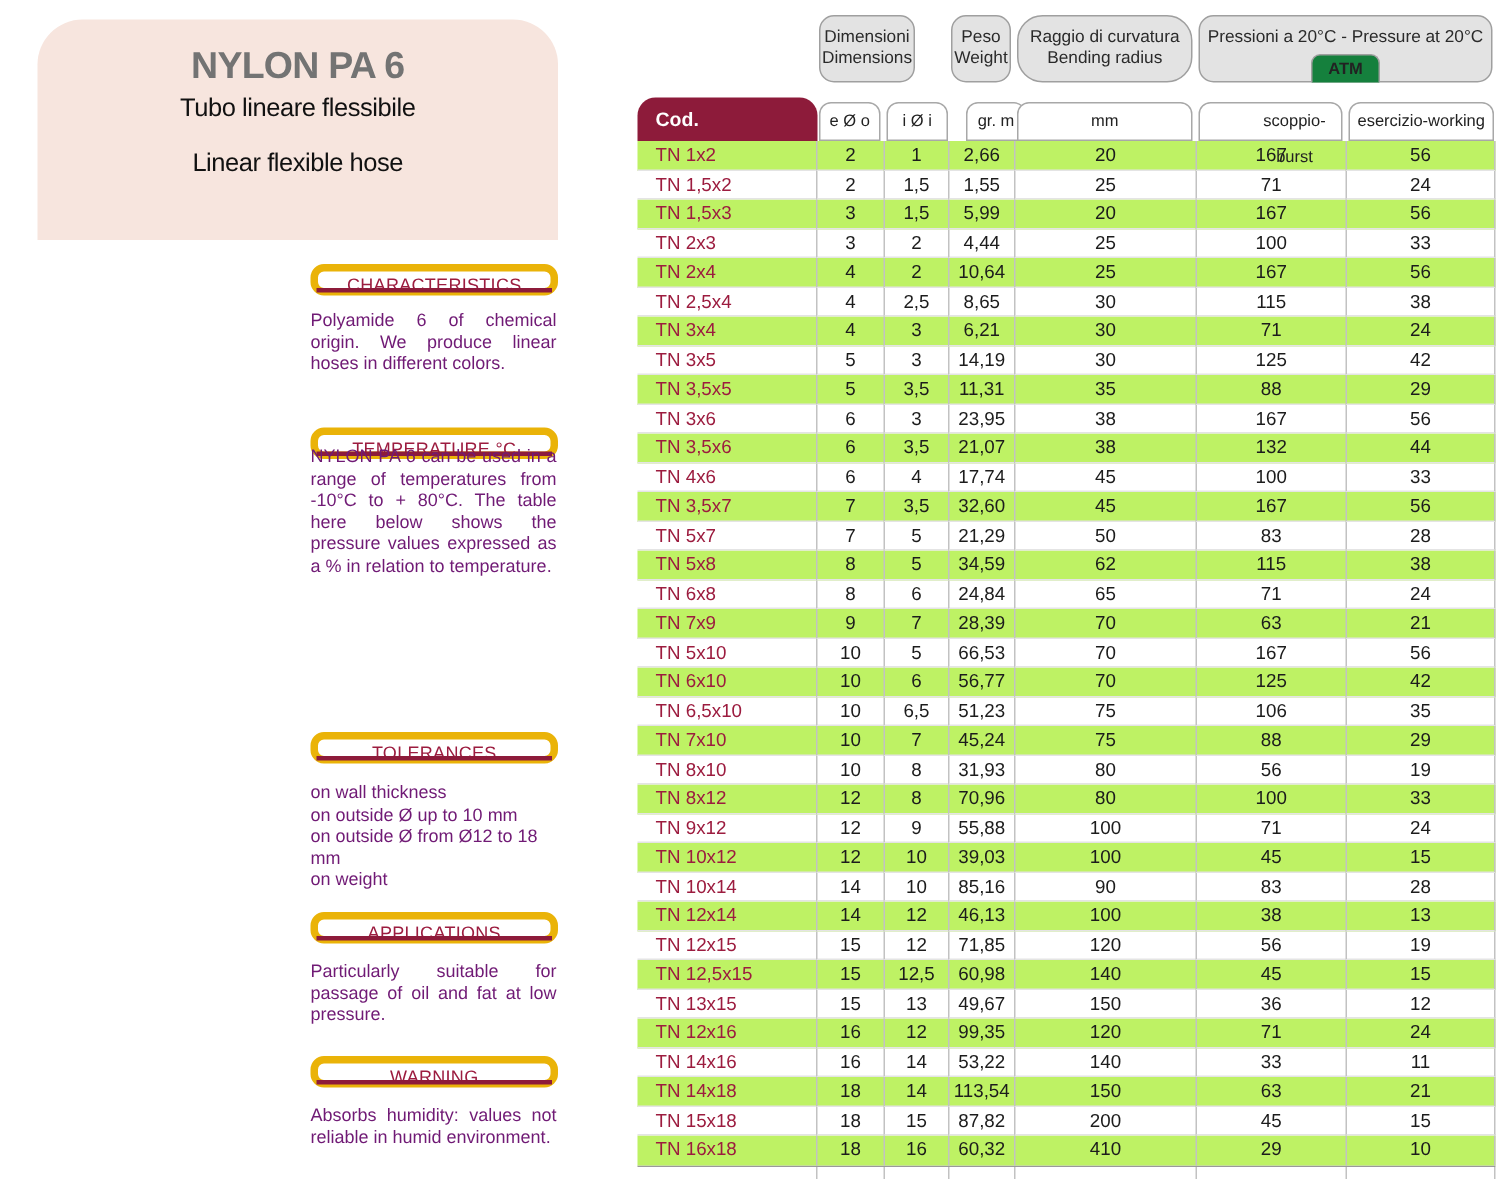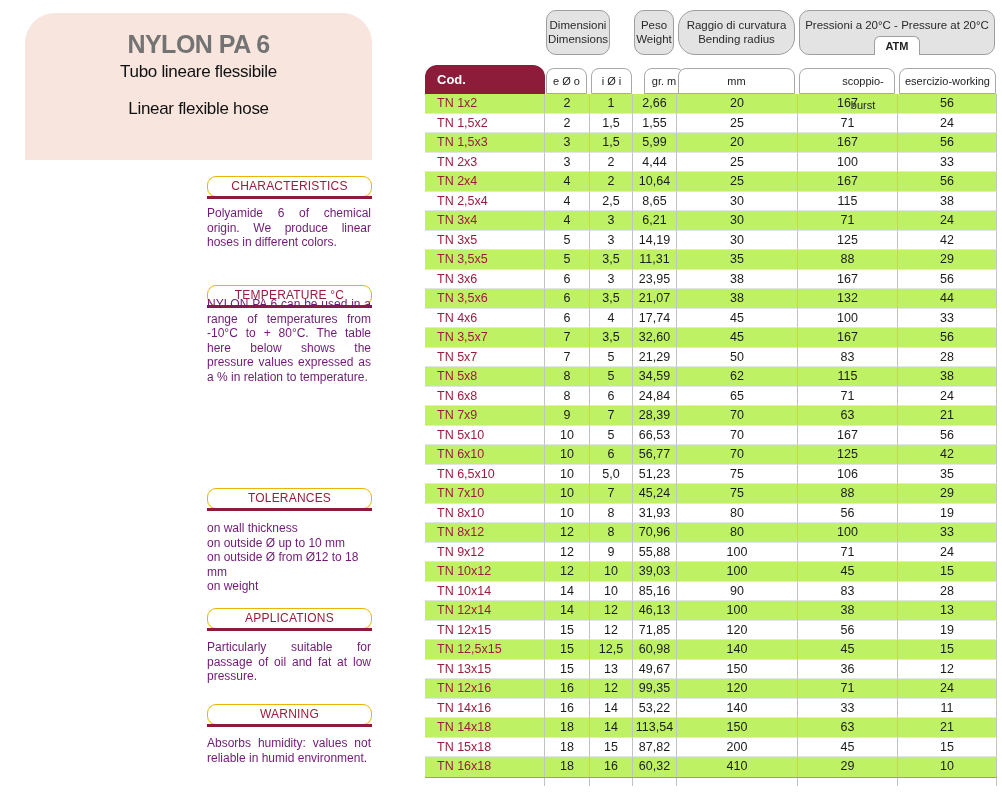--- a/index.html
+++ b/index.html
@@ -9,39 +9,39 @@
 
   
   .pink-box { position:absolute; left:25px; top:13px; width:347px; height:147px;
     background:#f7e5de; border-radius:30px 30px 0 0; text-align:center; }
   .pink-title { margin-top:17px; font-size:25px; font-weight:bold; color:#737373;
     letter-spacing:-0.5px; }
   .pink-sub-it { margin-top:3px; font-size:17px; color:#111; letter-spacing:-0.3px; }
   .pink-sub-en { margin-top:17px; font-size:17px; color:#111; letter-spacing:-0.3px; }
 
   .pill { position:absolute; left:207px; width:165px; height:21px;
-    border:1px solid #eab308; border-radius:9px; text-align:center;
+    border:5px solid #eab308; border-radius:9px; text-align:center;
     line-height:19px; font-size:12px; color:#9c1c3f; letter-spacing:0.2px; background:#fff; }
   .pill::after { content:""; position:absolute; left:-1px; right:-1px; bottom:-3px;
     height:3px; background:#8d1b3a; }
   .sec-body { position:absolute; left:207px; width:164px; font-size:12px;
     line-height:14.6px; color:#701a75; text-align:justify; }
   .sec-lines { text-align:left; }
 
   
   .table-wrap { position:absolute; left:425px; top:10px; width:572px; }
 
   .group-row { position:relative; height:45px; }
   .gbox { position:absolute; top:0; height:45px; background:#e3e3e3;
     border:1px solid #9f9f9f; border-radius:10px; display:flex; flex-direction:column;
     justify-content:center; text-align:center; font-size:11.5px; line-height:13.5px;
     color:#2a2a2a; }
   .gbox.pressure { justify-content:flex-start; padding-top:8px; }
   .atm-tab { position:absolute; bottom:-1px; left:50%; transform:translateX(-50%);
-    width:46px; height:19px; background:#ffffff; border:1px solid #9f9f9f; border-bottom:none;
+    width:46px; height:19px; background:#15803d; border:1px solid #9f9f9f; border-bottom:none;
     border-radius:6px 6px 0 0; text-align:center; line-height:18px; font-size:11px;
     font-weight:bold; color:#222; }
 
   .subhead-row { position:relative; height:39px; }
   .cod-box { position:absolute; left:0; bottom:0; width:120px; height:29px;
     background:#8d1b3a; border-radius:12px 12px 0 0; color:#fff; font-weight:bold;
     font-size:13px; line-height:29px; padding-left:12px; }
   .shcell { position:absolute; bottom:0; height:26px; background:#fff;
     border:1px solid #a8a8a8; border-radius:8px 8px 0 0; text-align:center;
     font-size:11px; line-height:24px; color:#222; }
@@ -293,21 +293,21 @@
           <div class="cell c1">10</div>
           <div class="cell c2">6</div>
           <div class="cell c3">56,77</div>
           <div class="cell c4">70</div>
           <div class="cell c5">125</div>
           <div class="cell c6">42</div>
         </div>
         <div class="row">
           <div class="cell c0">TN 6,5x10</div>
           <div class="cell c1">10</div>
-          <div class="cell c2">5,0</div>
+          <div class="cell c2">6,5</div>
           <div class="cell c3">51,23</div>
           <div class="cell c4">75</div>
           <div class="cell c5">106</div>
           <div class="cell c6">35</div>
         </div>
         <div class="row alt">
           <div class="cell c0">TN 7x10</div>
           <div class="cell c1">10</div>
           <div class="cell c2">7</div>
           <div class="cell c3">45,24</div>

